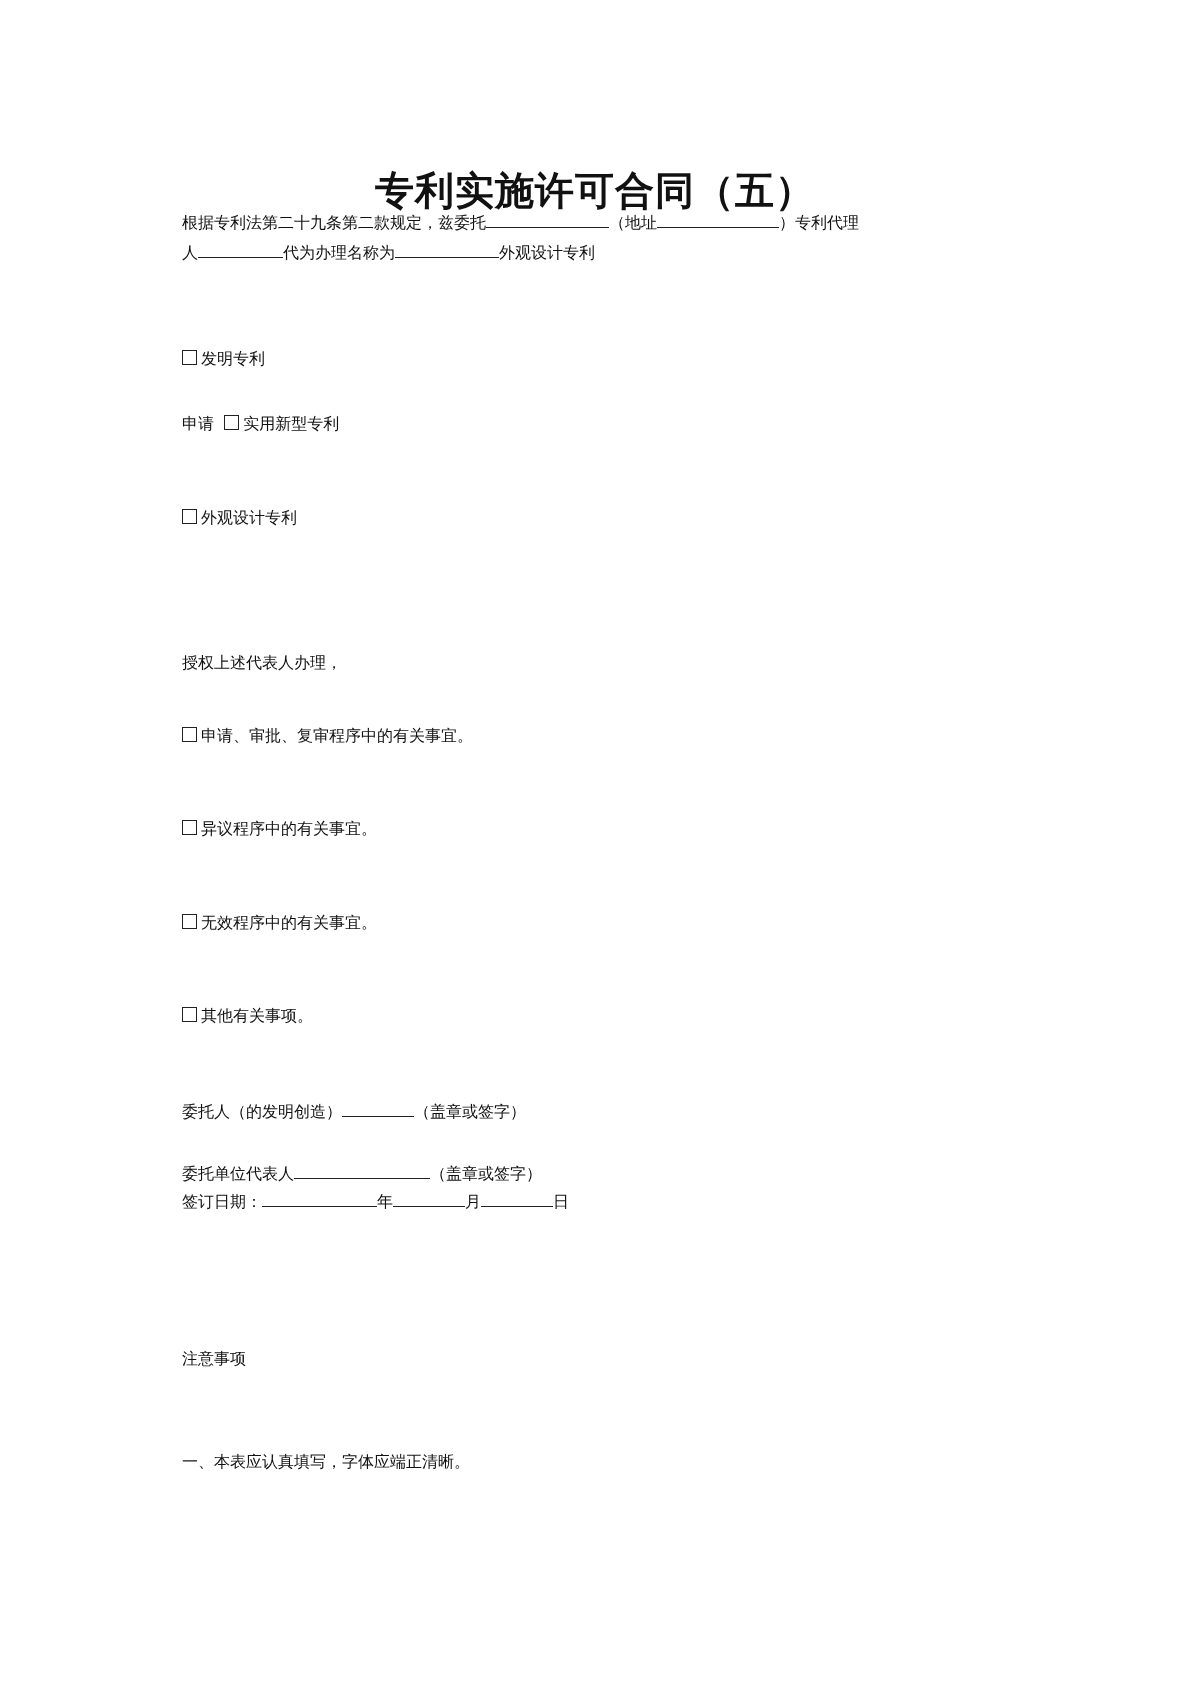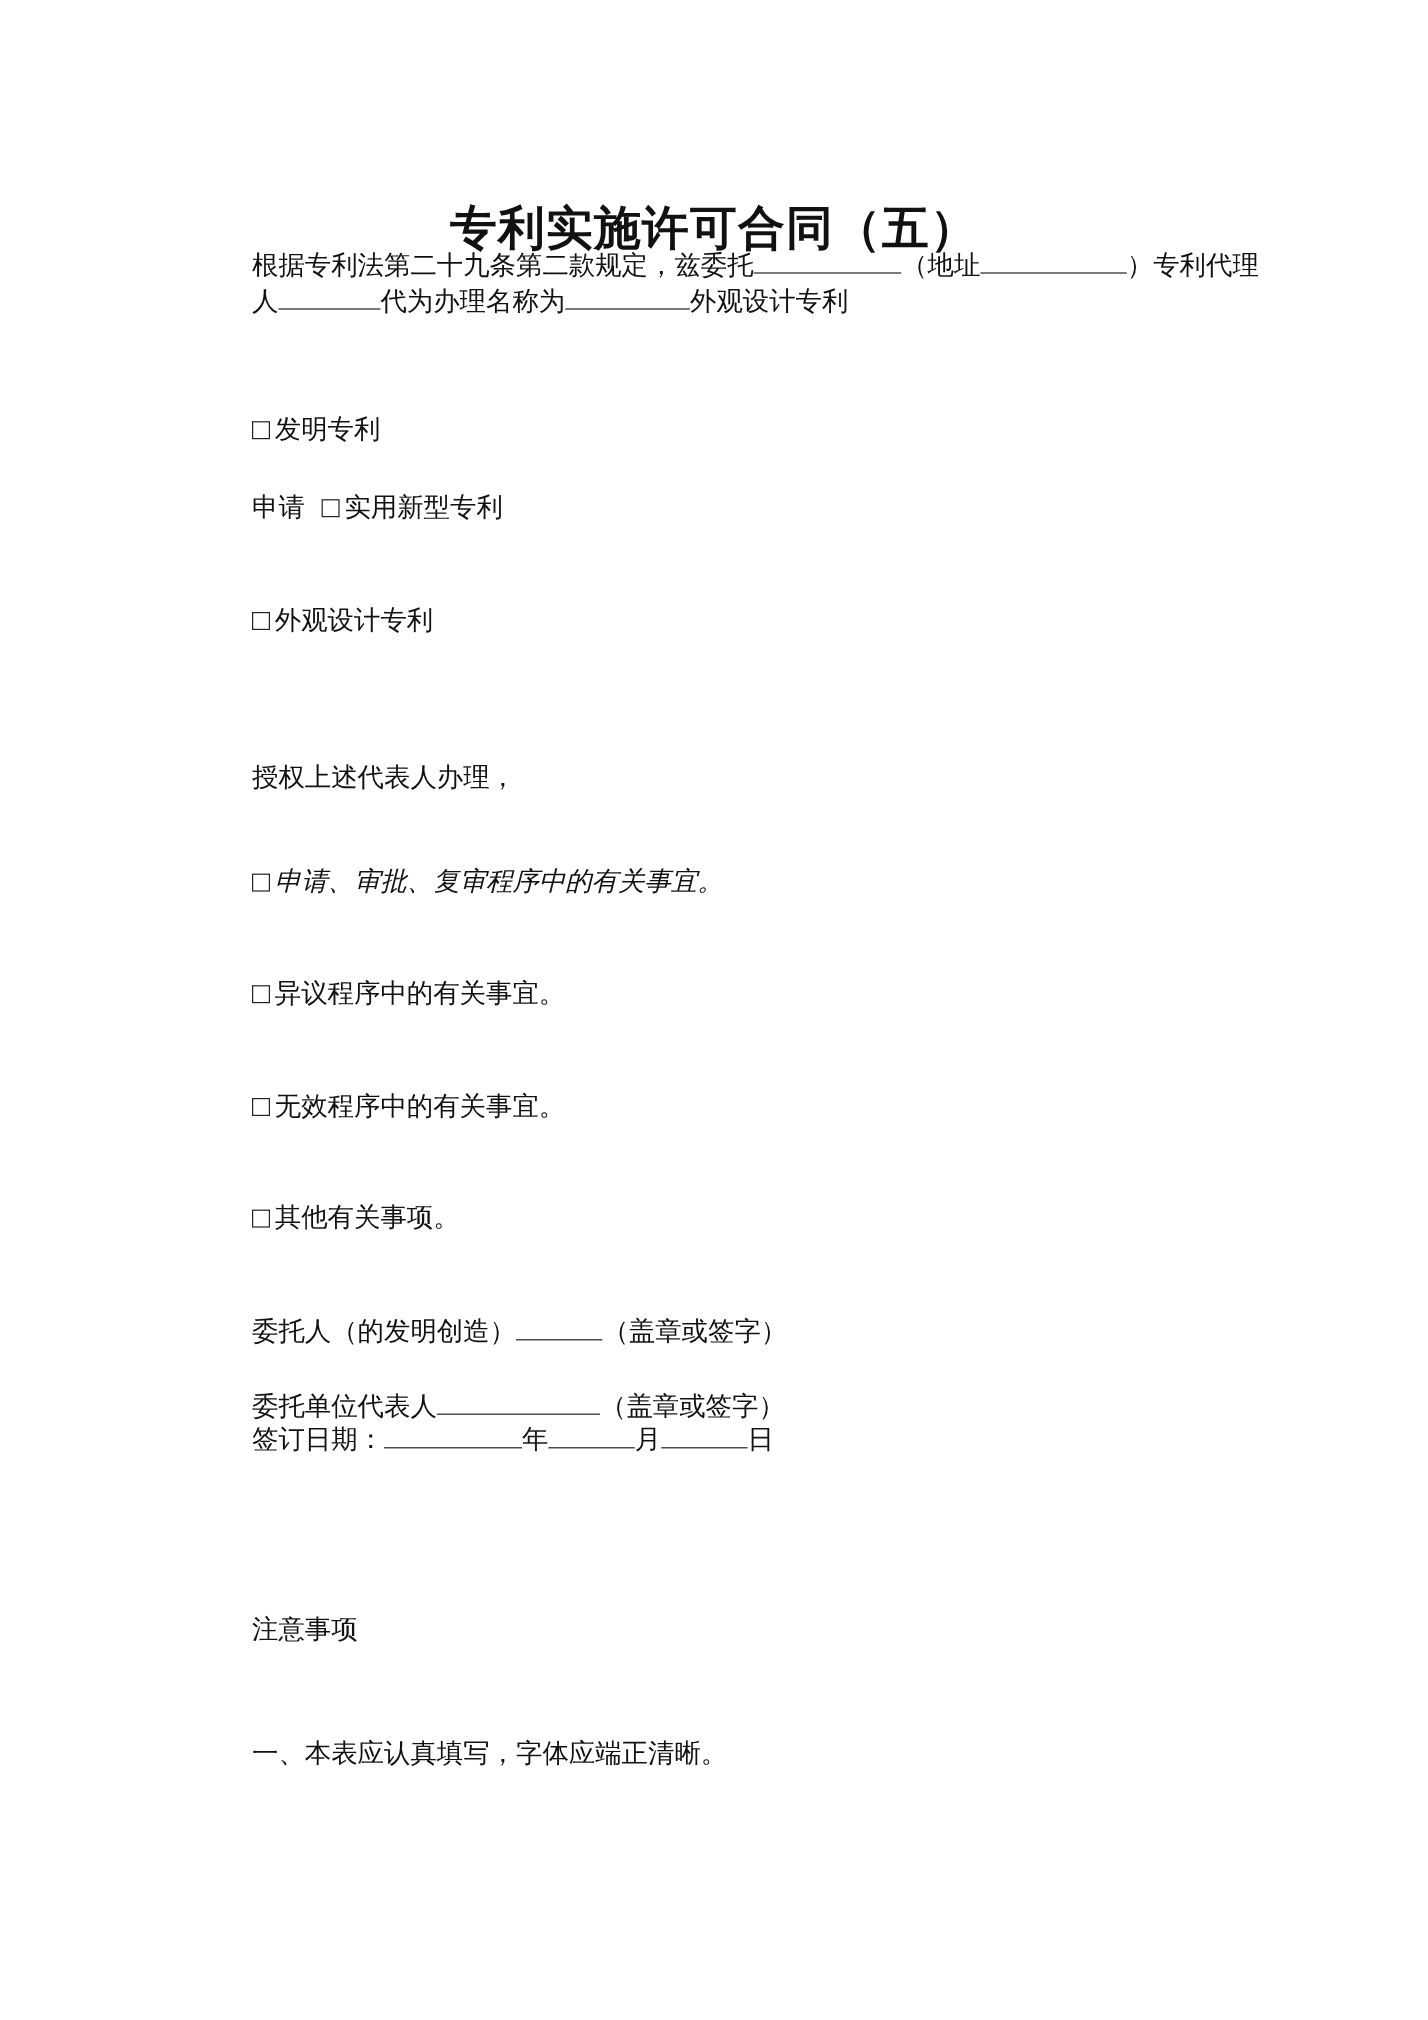--- a/index.html
+++ b/index.html
@@ -8,21 +8,21 @@
       font-family: "DejaVu Serif", "Liberation Serif", serif;
       color: #111111;
     }
     .page { position: absolute; left: 0; top: 0; width: 1190px; height: 1683px; background: #fff; }
     .title {
       position: absolute; left: 0; width: 1190px; top: 166px; text-align: center;
       font-size: 39px; font-weight: bold; letter-spacing: 1px; line-height: 48px;
       font-family: "DejaVu Serif", serif;
     }
     .line {
-      position: absolute; left: 182px; font-size: 22px; line-height: 26px; white-space: pre; margin-left: 28px;
+      position: absolute; left: 182px; font-size: 16px; line-height: 26px; white-space: pre;
     }
     .blank { display: inline-block; border-bottom: 1px solid #222; height: 19px; vertical-align: baseline; }
     .box {
       display: inline-block; width: 15px; height: 15px; border: 1px solid #222;
       margin-right: 4px; vertical-align: -1px; box-sizing: border-box;
     }
   </style>
 </head>
 <body>
 
@@ -33,23 +33,23 @@
   <div class="line" style="top:208px;"><span>根据专利法第二十九条第二款规定，兹委托</span><span class="blank" style="width:123px;"></span><span>（地址</span><span class="blank" style="width:122px;"></span><span>）专利代理</span></div>
 
   <div class="line" style="top:238px;"><span>人</span><span class="blank" style="width:85px;"></span><span>代为办理名称为</span><span class="blank" style="width:104px;"></span><span>外观设计专利</span></div>
 
   <div class="line" style="top:347px;font-family:Liberation Mono, monospace;"><span class="box"></span><span>发明专利</span></div>
 
   <div class="line" style="top:411px;"><span>申请</span><span>  </span><span class="box"></span><span>实用新型专利</span></div>
 
   <div class="line" style="top:505px;"><span class="box"></span><span>外观设计专利</span></div>
 
-  <div class="line" style="top:636px;">授权上述代表人办理，</div>
+  <div class="line" style="top:650px;">授权上述代表人办理，</div>
 
-  <div class="line" style="top:723px;font-style:italic;"><span class="box"></span><span>申请、审批、复审程序中的有关事宜。</span></div>
+  <div class="line" style="top:723px;"><span class="box"></span><span>申请、审批、复审程序中的有关事宜。</span></div>
 
   <div class="line" style="top:816px;"><span class="box"></span><span>异议程序中的有关事宜。</span></div>
 
   <div class="line" style="top:910px;"><span class="box"></span><span>无效程序中的有关事宜。</span></div>
 
   <div class="line" style="top:1003px;"><span class="box"></span><span>其他有关事项。</span></div>
 
   <div class="line" style="top:1097px;"><span>委托人（的发明创造）</span><span class="blank" style="width:72px;"></span><span>（盖章或签字）</span></div>
 
   <div class="line" style="top:1159px;"><span>委托单位代表人</span><span class="blank" style="width:136px;"></span><span>（盖章或签字）</span></div>

